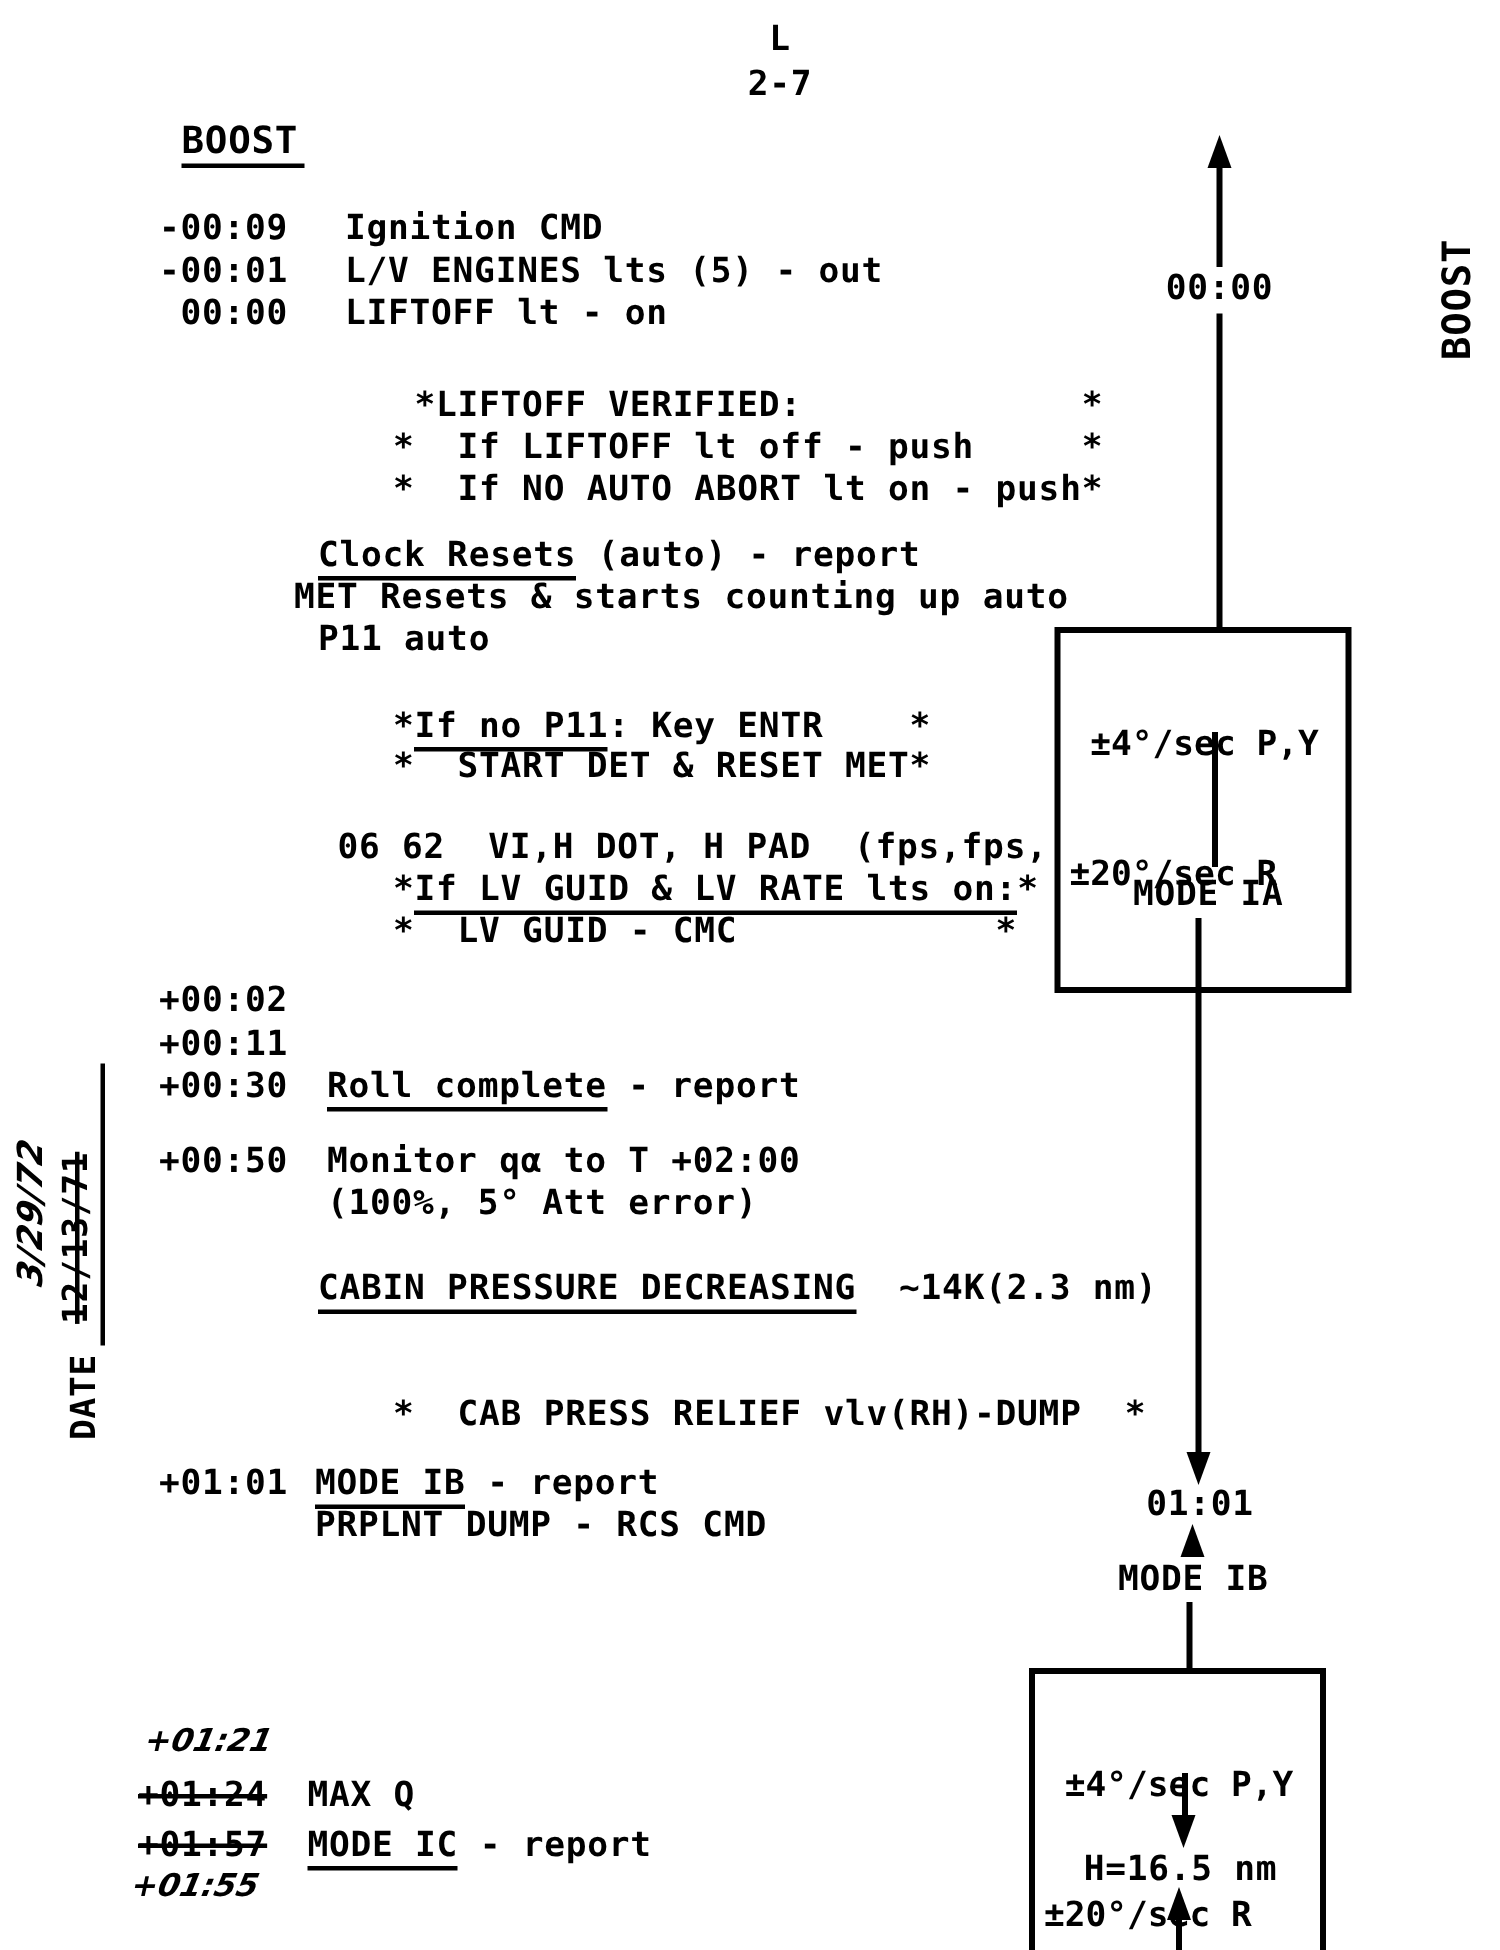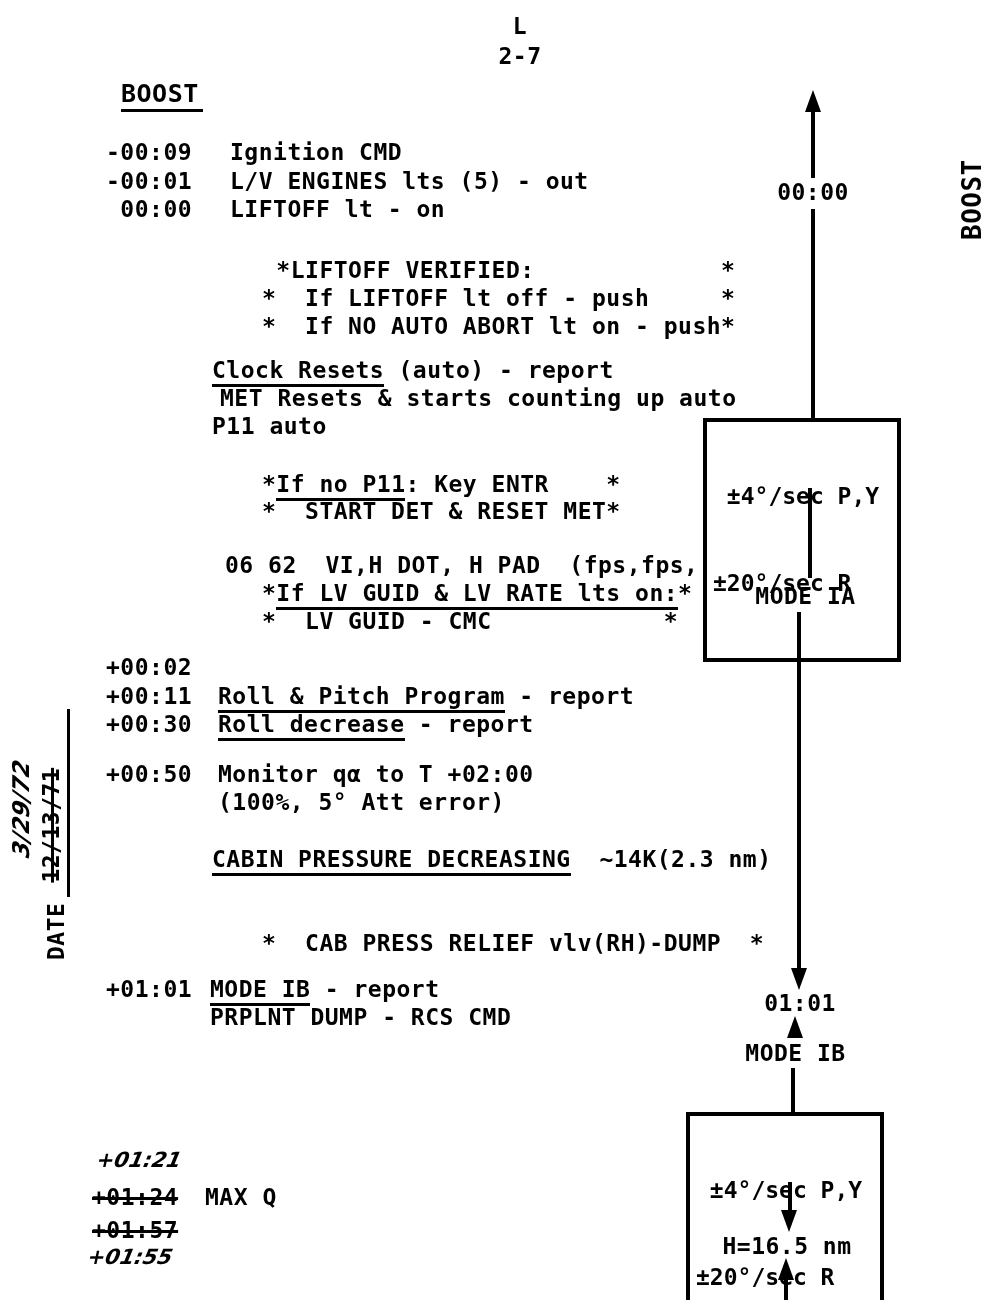--- a/index.html
+++ b/index.html
@@ -38,53 +38,53 @@
   <div class="line" style="left:106px;top:167px">-00:01</div>
   <div class="line" style="left:230px;top:167px"><span>L/V ENGINES lts (5) - out</span></div>
   <div class="line" style="left:106px;top:195px"> 00:00</div>
   <div class="line" style="left:230px;top:195px"><span>LIFTOFF lt - on</span></div>
 
   <div class="line" style="left:262px;top:256px"><span> *LIFTOFF VERIFIED:             *</span></div>
   <div class="line" style="left:262px;top:284px"><span>*  If LIFTOFF lt off - push     *</span></div>
   <div class="line" style="left:262px;top:312px"><span>*  If NO AUTO ABORT lt on - push*</span></div>
 
   <div class="line" style="left:212px;top:356px"><span class="u">Clock Resets</span><span> (auto) - report</span></div>
-  <div class="line" style="left:220px;top:384px"><span>MET Resets &amp; starts counting up auto</span></div>
+  <div class="line" style="left:196px;top:384px"><span>MET Resets &amp; starts counting up auto</span></div>
   <div class="line" style="left:212px;top:412px"><span>P11 auto</span></div>
 
   <div class="line" style="left:262px;top:470px"><span>*</span><span class="u">If no P11</span><span>: Key ENTR    *</span></div>
   <div class="line" style="left:262px;top:497px"><span>*  START DET &amp; RESET MET*</span></div>
 
   <div class="line" style="left:225px;top:551px"><span>06 62  VI,H DOT, H PAD  (fps,fps,.1nm)</span></div>
 
   <div class="line" style="left:262px;top:579px"><span>*</span><span class="u">If LV GUID &amp; LV RATE lts on:</span><span>*</span></div>
   <div class="line" style="left:262px;top:607px"><span>*  LV GUID - CMC            *</span></div>
 
   <div class="line" style="left:106px;top:653px">+00:02</div>
   <div class="line" style="left:106px;top:682px">+00:11</div>
-  <div class="line" style="left:218px;top:682px"><span class="u">Roll &amp; Pitch Program</span><span> - report</span></div>
   <div class="line" style="left:106px;top:710px">+00:30</div>
-  <div class="line" style="left:218px;top:710px"><span class="u">Roll decrease</span><span> - report</span></div>
+  <div class="line" style="left:218px;top:710px"><span class="u">Roll complete</span><span> - report</span></div>
 
   <div class="line" style="left:106px;top:760px">+00:50</div>
   <div class="line" style="left:218px;top:760px"><span>Monitor qα to T +02:00</span></div>
   <div class="line" style="left:218px;top:788px"><span>(100%, 5° Att error)</span></div>
 
   <div class="line" style="left:212px;top:845px"><span class="u">CABIN PRESSURE DECREASING</span><span>  ~14K(2.3 nm)</span></div>
 
   <div class="line" style="left:262px;top:929px"><span>*  CAB PRESS RELIEF vlv(RH)-DUMP  *</span></div>
 
   <div class="line" style="left:106px;top:975px">+01:01</div>
   <div class="line" style="left:210px;top:975px"><span class="u">MODE IB</span><span> - report</span></div>
   <div class="line" style="left:210px;top:1003px"><span>PRPLNT DUMP - RCS CMD</span></div>
 
   <div class="line hw" style="left:97px;top:1146px">+01:21</div>
   <div class="line" style="left:92px;top:1183px"><span class="s">+01:24</span></div>
   <div class="line" style="left:205px;top:1183px"><span>MAX Q</span></div>
   <div class="line" style="left:92px;top:1216px"><span class="s">+01:57</span></div>
+  <div class="line" style="left:205px;top:1216px"><span class="u">MODE IC</span><span> - report</span></div>
   <div class="line hw" style="left:88px;top:1243px">+01:55</div>
 
   <div class="date-strip rot" style="left:-95px;top:795px">
     <span class="line" style="position:static">DATE</span>
     <span class="date-rule">
       <span class="line s" style="left:14px;top:2px">12/13/71</span>
       <span class="line hw" style="left:40px;top:-28px;font-size:23px">3/29/72</span>
     </span>
   </div>
 

